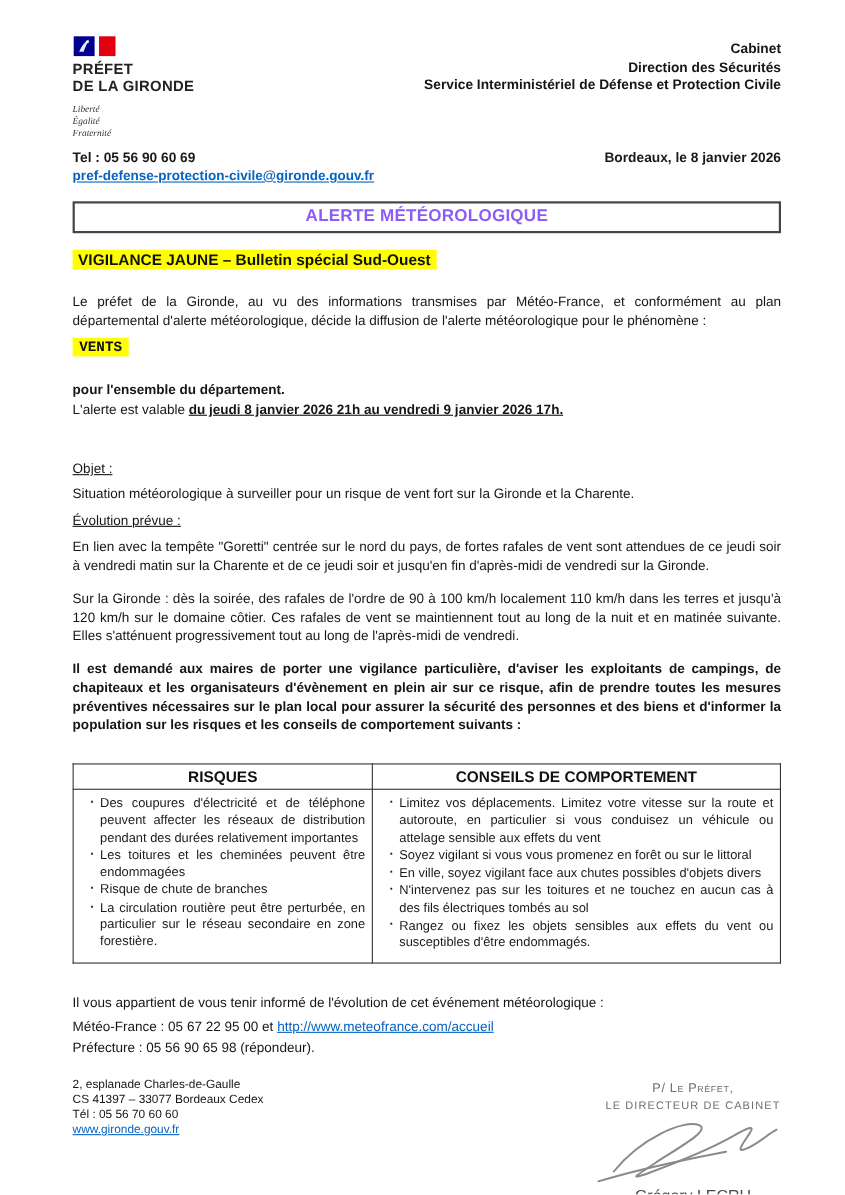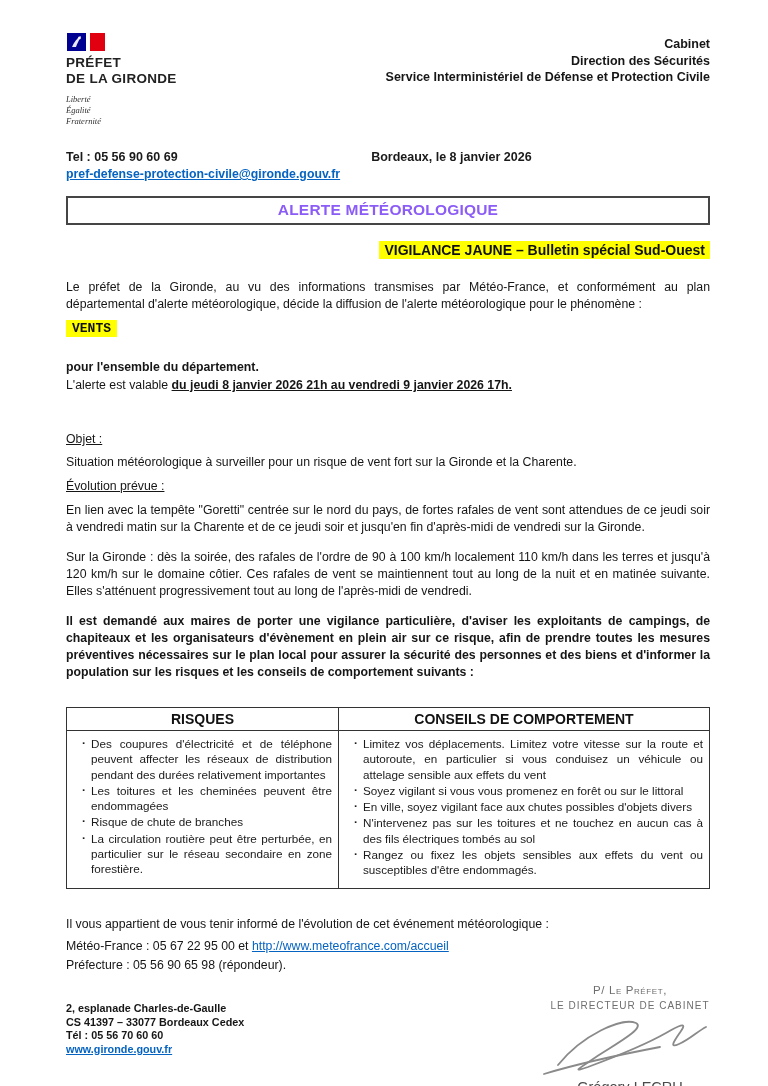--- a/index.html
+++ b/index.html
@@ -10,27 +10,27 @@
   }
   
   .header-row{display:flex;justify-content:space-between;}
   .flag{display:flex;gap:4px;margin-bottom:4px;margin-left:1px;}
   .flag .b{width:19px;height:18px;background:#000091;position:relative;}
   .flag .b svg{position:absolute;left:3px;top:2px;}
   .flag .r{width:15px;height:18px;background:#E1000F;}
   .logo-title{font-weight:700;font-size:13.5px;line-height:16px;letter-spacing:.3px;color:#222;}
   .motto{margin-top:7px;font-family:"Liberation Serif",serif;font-style:italic;font-size:8.5px;line-height:11px;color:#333;}
   .header-right{text-align:right;font-weight:700;font-size:12.5px;line-height:16.5px;color:#161616;padding-top:3px;}
-  .contact-row{display:flex;justify-content:flex-start;margin-top:23px;align-items:flex-start;}
+  .contact-row{display:flex;justify-content:space-between;margin-top:9px;align-items:flex-start;}
   .tel{font-weight:700;font-size:12.5px;}
   a.email{font-size:12.3px;color:#0563C1;text-decoration:underline;display:inline-block;margin-top:3px;font-weight:600;}
   .dateline{font-weight:600;font-size:12.5px;padding-left:31px;}
   
   .title-box{margin-top:14px;border:2px solid #454545;text-align:center;padding:3px 0 4px;font-weight:700;font-size:15.5px;letter-spacing:.2px;color:#8b5cf6;}
-  .subtitle{text-align:right;margin-top:16px;}
+  .subtitle{text-align:left;margin-top:16px;}
   .hl{background:#FFFF00;}
   .subtitle .hl{font-weight:700;font-size:14px;padding:1px 5px;color:#111;}
   
   p.body{font-size:12.3px;line-height:17px;text-align:justify;margin:0;color:#161616;}
   .center{text-align:center;}
   .vents .hl{font-weight:700;font-size:13px;padding:1px 6px;color:#111;}
   .bold{font-weight:700;}
   .und{text-decoration:underline;}
   .label{font-size:12.3px;margin:0;color:#161616;}
   
@@ -39,21 +39,21 @@
   table.risk td{border:1.5px solid #333;vertical-align:top;padding:5px 6px 9px 3px;font-size:11.7px;line-height:15.3px;}
   td ul{margin:0;padding:0 0 0 12px;list-style:none;}
   td li{position:relative;padding-left:9px;text-align:justify;margin-bottom:1px;}
   td li::before{content:"·";position:absolute;left:0;top:-1px;font-weight:700;}
   
   a.link{color:#0563C1;text-decoration:underline;}
   .sig{position:absolute;top:984px;left:520px;width:220px;text-align:center;color:#6e6e6e;}
   .sig-l1{font-size:11.5px;font-variant:small-caps;letter-spacing:.6px;}
   .sig-l2{font-size:10px;letter-spacing:1px;margin-top:4px;}
   .sig-name{font-size:14.5px;color:#4a4a4a;margin-top:0;}
-  .footer{position:absolute;left:66px;top:1002px;font-size:10.8px;line-height:13.5px;font-weight:700;color:#161616;}
+  .footer{position:absolute;left:66px;top:980px;font-size:10.8px;line-height:13.5px;font-weight:400;color:#161616;}
   .footer a{color:#0563C1;text-decoration:underline;}
 </style>
 </head>
 <body>
 
 <div class="page">
 
   <div class="header-row">
     <div>
       <div class="flag">

